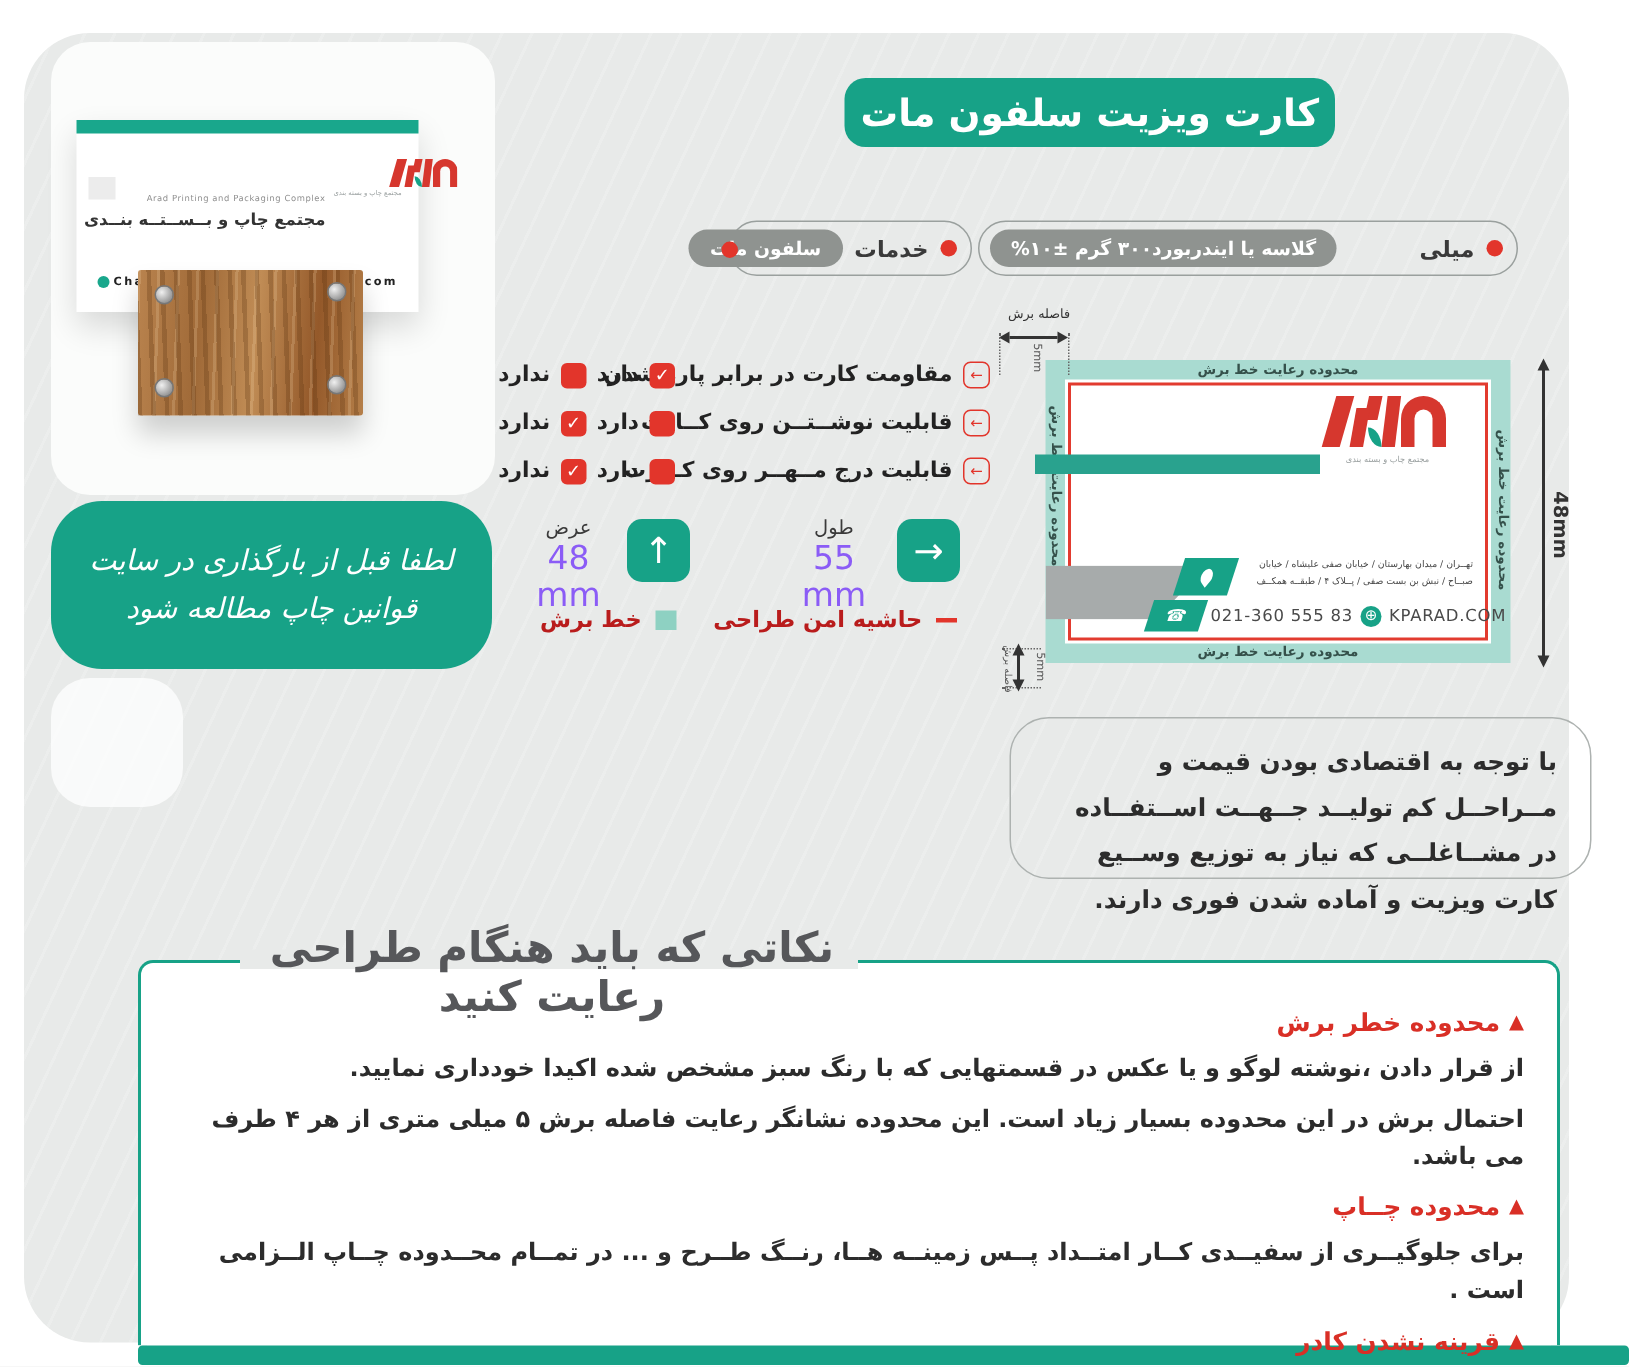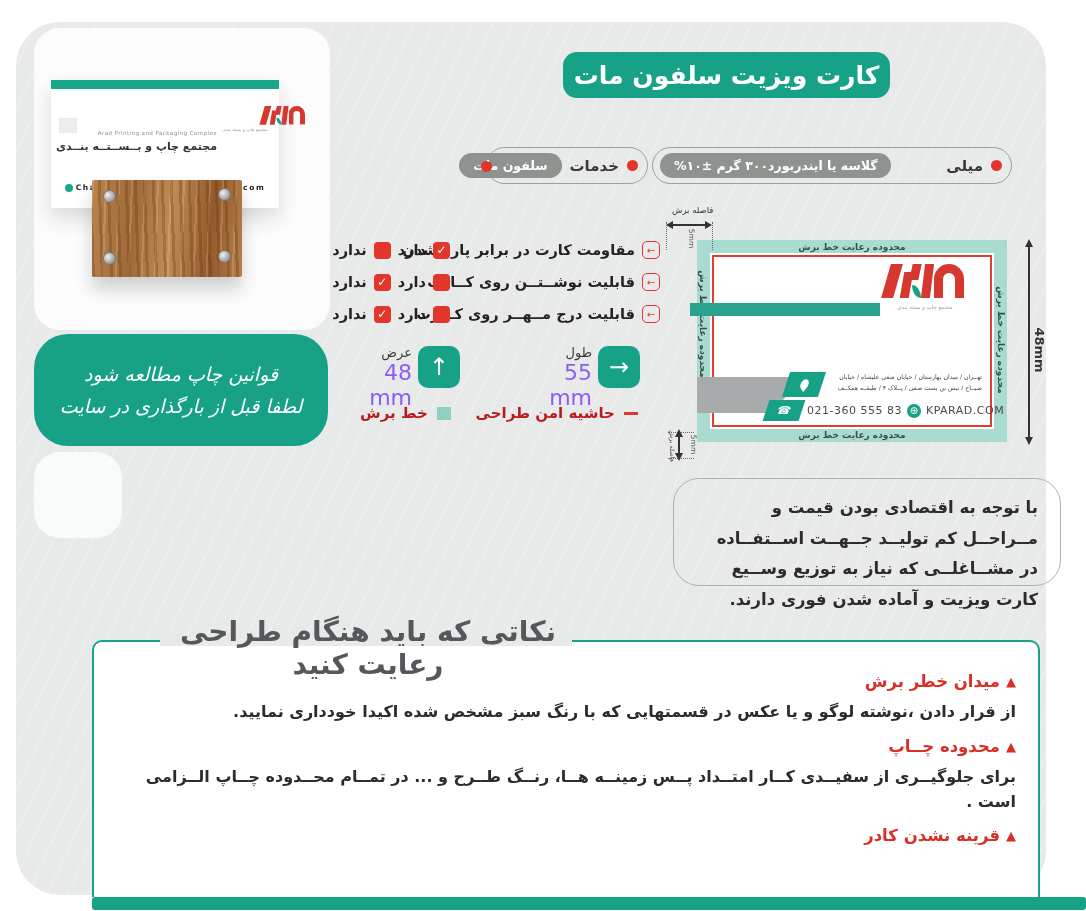--- a/index.html
+++ b/index.html
@@ -54,21 +54,21 @@
   .fbullet{width:16px;height:16px;border:1.5px solid #e2352b;border-radius:5px;display:flex;align-items:center;justify-content:center;
     color:#e2352b;font-size:10px;flex:0 0 auto;}
   .flabel{font-size:14.5px;font-weight:bold;color:#222;min-width:178px;white-space:nowrap;}
   .chk{width:17px;height:17px;border-radius:4px;background:#e2352b;display:flex;align-items:center;justify-content:center;
     color:#fff;font-size:12px;font-weight:bold;flex:0 0 auto;}
   .fword{font-size:14.5px;font-weight:bold;color:#222;}
 
   
   .dim-box{position:absolute;width:42px;height:42px;border-radius:10px;background:#17a287;color:#fff;
     display:flex;align-items:center;justify-content:center;font-size:24px;}
-  .dim-text{position:absolute;text-align:right;direction:rtl;}
+  .dim-text{position:absolute;text-align:center;direction:rtl;}
   .dim-text .dlabel{font-size:13px;color:#3a3a3a;}
   .dim-text .dvalue{font-size:22px;font-weight:500;color:#8b5cf6;direction:ltr;}
   .legend{position:absolute;left:360px;top:404px;width:278px;display:flex;direction:rtl;align-items:center;gap:9px;justify-content:flex-start;}
   .legend .redline{width:30px;height:3px;background:#e2352b;}
   .legend .swatch{width:30px;height:13px;background:#8ed1c2;}
   .legend .ltext{font-size:15px;font-weight:bold;color:#b91c1c;white-space:nowrap;}
   .legend .gap{width:14px;}
 
   
   .diagram{position:absolute;left:660px;top:200px;width:400px;height:280px;}
@@ -173,22 +173,22 @@
     </div>
     <div class="wood">
       <span class="screw" style="left:11px;top:10px;"></span>
       <span class="screw" style="right:11px;top:8px;"></span>
       <span class="screw" style="left:11px;bottom:12px;"></span>
       <span class="screw" style="right:11px;bottom:14px;"></span>
     </div>
   </div>
 
   <div class="notice">
+    <div>لطفا قبل از بارگذاری در سایت</div>
     <div>قوانین چاپ مطالعه شود</div>
-    <div>لطفا قبل از بارگذاری در سایت</div>
   </div>
 
   <div class="title-box">کارت ویزیت سلفون مات</div>
 
   <div class="pill pill-paper">
     <span class="dot"></span>
     <span class="plabel">میلی</span>
     <span class="badge">گلاسه یا ایندربورد۳۰۰ گرم ±۱۰%</span>
   </div>
   <div class="pill pill-services">
@@ -311,23 +311,24 @@
   <div class="descbox">با توجه به اقتصادی بودن قیمت و مــراحــل کم تولیــد جــهــت اســتفــاده در مشــاغلــی که نیاز به توزیع وســیع کارت ویزیت و آماده شدن فوری دارند.</div>
 
   <div class="frame"></div>
   <div class="frame-cover"></div>
   <div class="notes-heading">نکاتی که باید هنگام طراحی رعایت کنید</div>
   <div class="teal-bar"></div>
 
   <div class="notes-content">
     <div class="ntitle">
       <span class="warn">▲</span>
-      <span>میدان خطر برش</span>
+      <span>محدوده خطر برش</span>
     </div>
     <div class="nline">از قرار دادن ،نوشته لوگو و یا عکس در قسمتهایی که با رنگ سبز مشخص شده اکیدا خودداری نمایید.</div>
+    <div class="nline">احتمال برش در این محدوده بسیار زیاد است. این محدوده نشانگر رعایت فاصله برش ۵ میلی متری از هر ۴ طرف می باشد.</div>
 
     <div class="ntitle">
       <span class="warn">▲</span>
       <span>محدوده چــاپ</span>
     </div>
     <div class="nline">برای جلوگیــری از سفیــدی کــار امتــداد پــس زمینــه هــا، رنــگ طــرح و ... در تمــام محــدوده چــاپ الــزامی است .</div>
 
     <div class="ntitle">
       <span class="warn">▲</span>
       <span>قرینه نشدن کادر</span>

